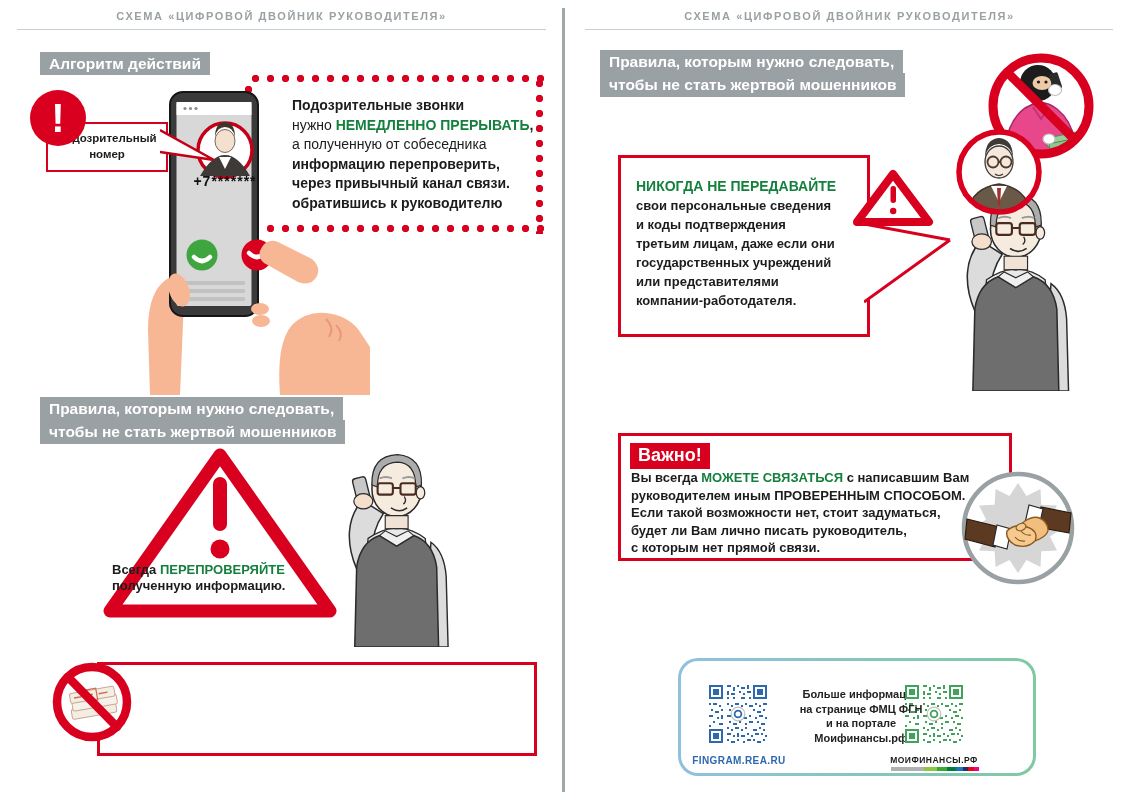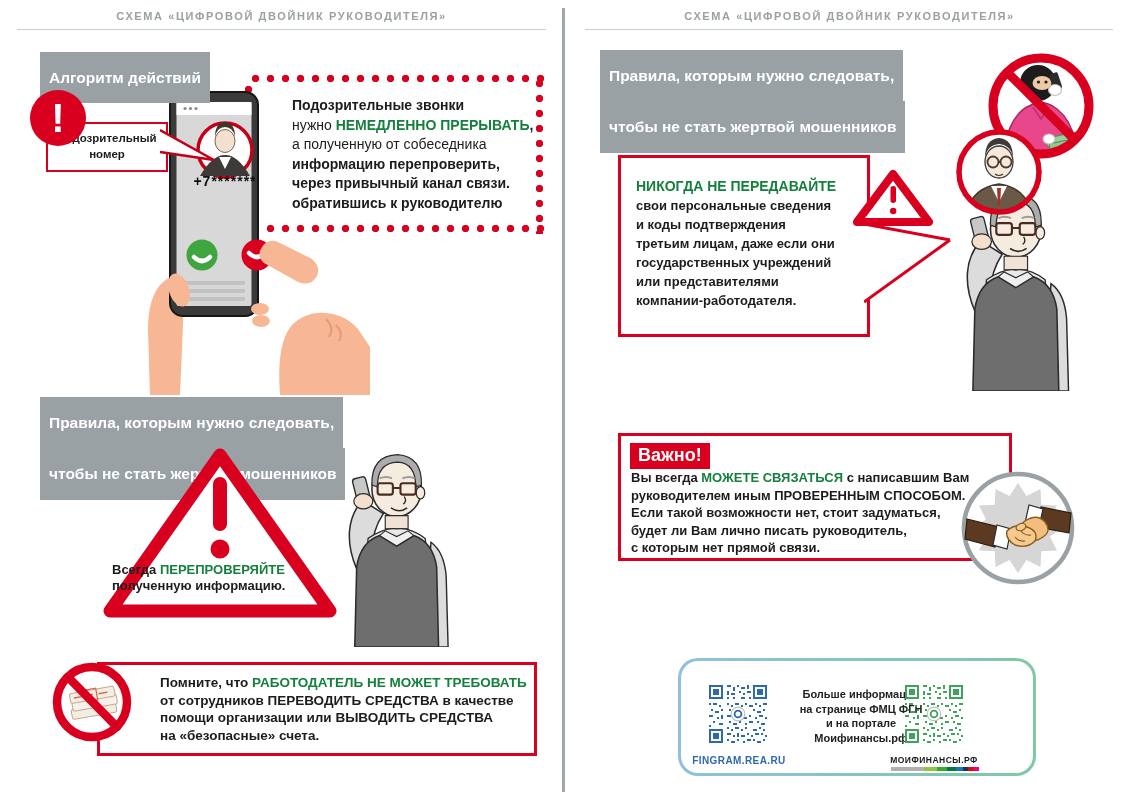--- a/index.html
+++ b/index.html
@@ -4,21 +4,21 @@
 <style>
   html,body{margin:0;padding:0;background:#fff;}
   .canvas{position:relative;width:1131px;height:800px;background:#fff;overflow:hidden;
           font-family:"Liberation Sans",sans-serif;color:#1c1c1c;}
   .abs{position:absolute;}
   .hdr{position:absolute;top:10px;width:563px;text-align:center;color:#9AA1A4;
        font-weight:bold;font-size:11px;letter-spacing:1.6px;}
   .hline{position:absolute;top:29px;height:1px;background:#C9CED0;}
   .divider{position:absolute;left:562px;top:8px;width:3px;height:784px;background:#9FA8A8;}
   .badge-gray{display:inline-block;background:#9AA1A4;color:#fff;font-weight:bold;
-       font-size:15.5px;line-height:1.25;padding:16px 9px;}
+       font-size:15.5px;line-height:1.25;padding:2px 9px;}
   .badge-red{display:inline-block;background:#D8001E;color:#fff;font-weight:bold;
        font-size:18px;line-height:1.2;padding:2px 8px;}
   .redbox{position:absolute;border:3px solid #D8001E;background:#fff;box-sizing:border-box;}
   .b{font-weight:bold;} .r{color:#15803d;font-weight:bold;}
   .line{margin:0;}
   .callout-text{position:absolute;left:292px;top:96px;width:252px;font-size:14px;line-height:19.5px;z-index:2;}
   .dots-h{position:absolute;height:9px;background-image:radial-gradient(circle closest-side,#D8001E 78%,transparent 84%);
        background-size:15px 9px;background-repeat:repeat-x;z-index:0;}
   .dots-v{position:absolute;width:9px;background-image:radial-gradient(circle closest-side,#D8001E 78%,transparent 84%);
        background-size:9px 15px;background-repeat:repeat-y;z-index:0;}
@@ -166,26 +166,20 @@
   <div class="tri-caption">
     <span>Всегда </span><span class="r">ПЕРЕПРОВЕРЯЙТЕ</span><br>
     <span>полученную информацию.</span>
   </div>
 
   <svg class="abs" style="left:316px;top:447px;z-index:1;" width="148" height="200" viewBox="0 0 150 210">
     <use href="#sym-man" xlink:href="#sym-man"></use>
   </svg>
 
   <div class="redbox" style="left:97px;top:662px;width:440px;height:94px;z-index:1;"></div>
-  <div class="emp-text">
-    <p class="line"><span>Помните, что </span><span class="r">РАБОТОДАТЕЛЬ НЕ МОЖЕТ ТРЕБОВАТЬ</span></p>
-    <p class="line">от сотрудников ПЕРЕВОДИТЬ СРЕДСТВА в качестве</p>
-    <p class="line">помощи организации или ВЫВОДИТЬ СРЕДСТВА</p>
-    <p class="line">на «безопасные» счета.</p>
-  </div>
   <svg class="abs" style="left:48px;top:658px;z-index:3;" width="88" height="88" viewBox="0 0 88 88">
     <circle cx="44" cy="44" r="35" fill="#FFFFFF" stroke="#D8001E" stroke-width="8.5"></circle>
     <g transform="rotate(-10 44 44)">
       <rect x="22" y="48" width="45" height="10" rx="2" fill="#F3EDE2" stroke="#C9A793"></rect>
       <rect x="24" y="40" width="45" height="10" rx="2" fill="#F7F2E9" stroke="#C9A793"></rect>
       <rect x="23" y="32" width="45" height="10" rx="2" fill="#F3EDE2" stroke="#C9A793"></rect>
       <path d="M27,37 h8 M38,36 q4,4 8,0 M52,37 h9" stroke="#D0684F" stroke-width="1.4" fill="none"></path>
       <rect x="40" y="31" width="10" height="12" fill="none" stroke="#D0684F" stroke-width="1.2"></rect>
     </g>
     <line x1="20" y1="19" x2="69" y2="69" stroke="#D8001E" stroke-width="8.5" stroke-linecap="round"></line>

